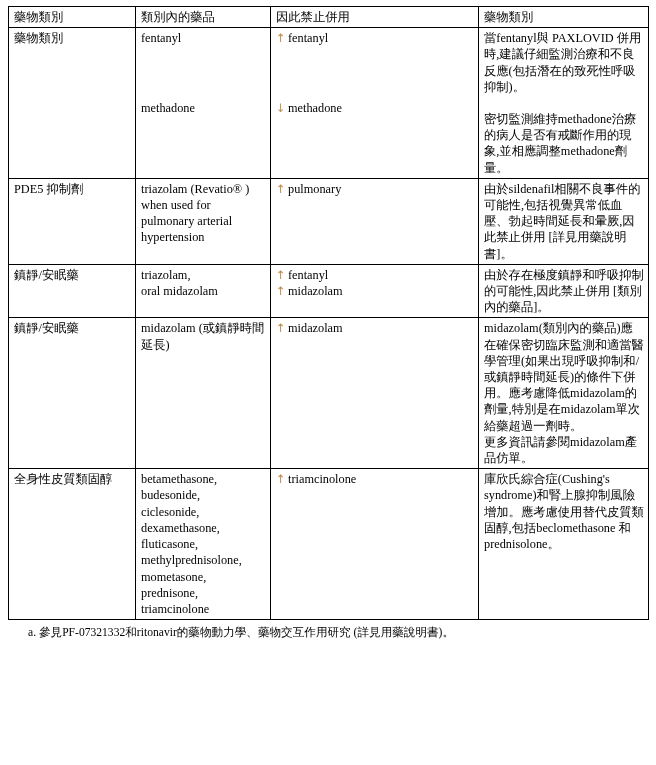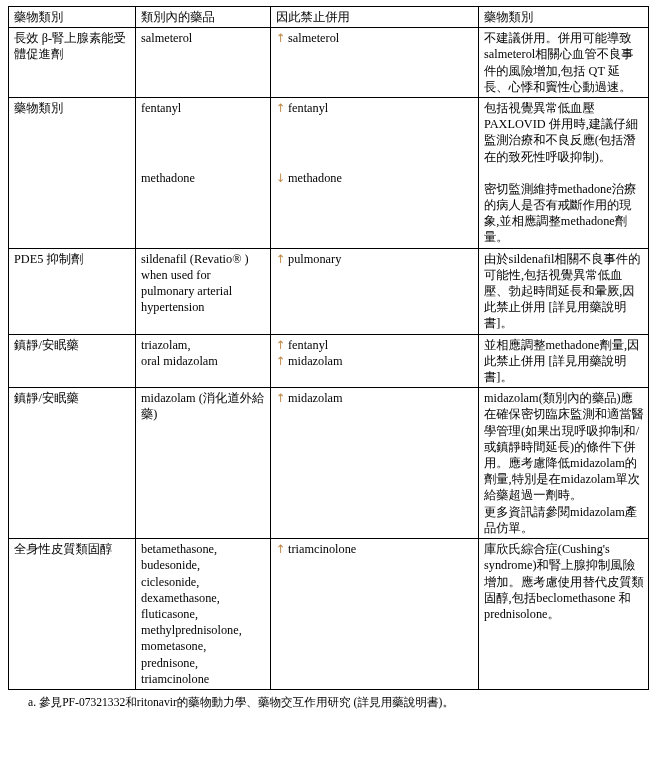--- a/index.html
+++ b/index.html
@@ -99,62 +99,48 @@
     <thead>
       <tr>
         <th>藥物類別</th>
         <th>類別內的藥品</th>
         <th>因此禁止併用</th>
         <th>藥物類別</th>
       </tr>
     </thead>
     <tbody>
 
-      <tr>
-        <td>
-          <span class="cell-inner">長效 β-腎上腺素能受體促進劑</span>
-        </td>
-        <td>
-          <span class="cell-inner">salmeterol</span>
-        </td>
-        <td>
-          <span class="effect-line"><span class="arrow">↑</span><span>salmeterol</span></span>
-        </td>
-        <td>
-          <span class="cell-inner">不建議併用。併用可能導致salmeterol相關心血管不良事件的風險增加,包括 QT 延長、心悸和竇性心動過速。</span>
-        </td>
-      </tr>
 
       <tr>
         <td>
           <span class="cell-inner">藥物類別</span>
         </td>
         <td>
           <span class="sub-block">fentanyl</span>
           <span class="spacer-block"></span>
           <span class="sub-block">methadone</span>
         </td>
         <td>
           <span class="effect-line"><span class="arrow">↑</span><span>fentanyl</span></span>
           <span class="spacer-block"></span>
           <span class="effect-line"><span class="arrow down">↓</span><span>methadone</span></span>
         </td>
         <td>
-          <span class="sub-block">包括視覺異常低血壓 PAXLOVID 併用時,建議仔細監測治療和不良反應(包括潛在的致死性呼吸抑制)。</span>
+          <span class="sub-block">當fentanyl與 PAXLOVID 併用時,建議仔細監測治療和不良反應(包括潛在的致死性呼吸抑制)。</span>
           <span class="spacer-block-sm"></span>
           <span class="sub-block">密切監測維持methadone治療的病人是否有戒斷作用的現象,並相應調整methadone劑量。</span>
         </td>
       </tr>
 
       <tr>
         <td>
           <span class="cell-inner">PDE5 抑制劑</span>
         </td>
         <td>
-          <span class="cell-inner">sildenafil (Revatio® )
+          <span class="cell-inner">triazolam (Revatio® )
 when used for
 pulmonary arterial
 hypertension</span>
         </td>
         <td>
           <span class="effect-line"><span class="arrow">↑</span><span>pulmonary</span></span>
         </td>
         <td>
           <span class="cell-inner">由於sildenafil相關不良事件的可能性,包括視覺異常低血壓、勃起時間延長和暈厥,因此禁止併用 [詳見用藥說明書]。</span>
         </td>
@@ -166,30 +152,30 @@
         </td>
         <td>
           <span class="cell-inner">triazolam,
 oral midazolam</span>
         </td>
         <td>
           <span class="effect-line"><span class="arrow">↑</span><span>fentanyl</span></span>
           <span class="effect-line"><span class="arrow">↑</span><span>midazolam</span></span>
         </td>
         <td>
-          <span class="cell-inner">並相應調整methadone劑量,因此禁止併用 [詳見用藥說明書]。</span>
+          <span class="cell-inner">由於存在極度鎮靜和呼吸抑制的可能性,因此禁止併用 [類別內的藥品]。</span>
         </td>
       </tr>
 
       <tr>
         <td>
           <span class="cell-inner">鎮靜/安眠藥</span>
         </td>
         <td>
-          <span class="cell-inner">midazolam (消化道外給藥)</span>
+          <span class="cell-inner">midazolam (或鎮靜時間延長)</span>
         </td>
         <td>
           <span class="effect-line"><span class="arrow">↑</span><span>midazolam</span></span>
         </td>
         <td>
           <span class="sub-block">midazolam(類別內的藥品)應在確保密切臨床監測和適當醫學管理(如果出現呼吸抑制和/或鎮靜時間延長)的條件下併用。應考慮降低midazolam的劑量,特別是在midazolam單次給藥超過一劑時。</span>
           <span class="sub-block">更多資訊請參閱midazolam產品仿單。</span>
         </td>
       </tr>
 

